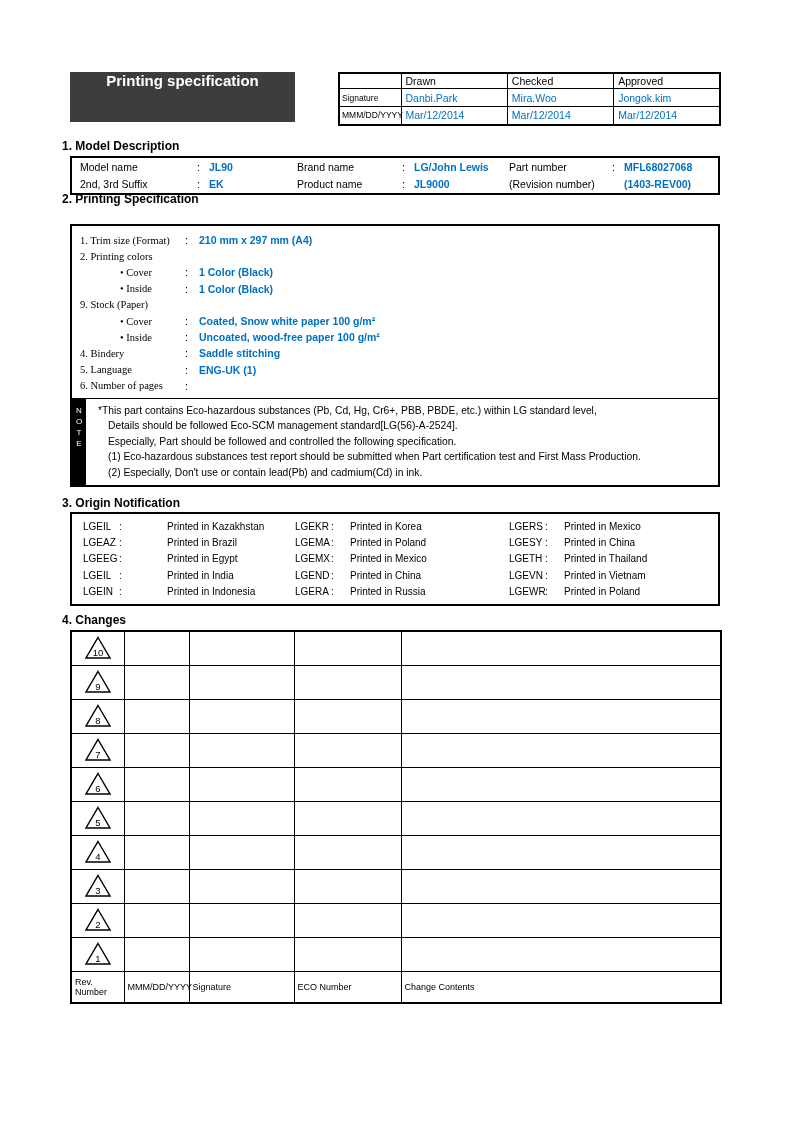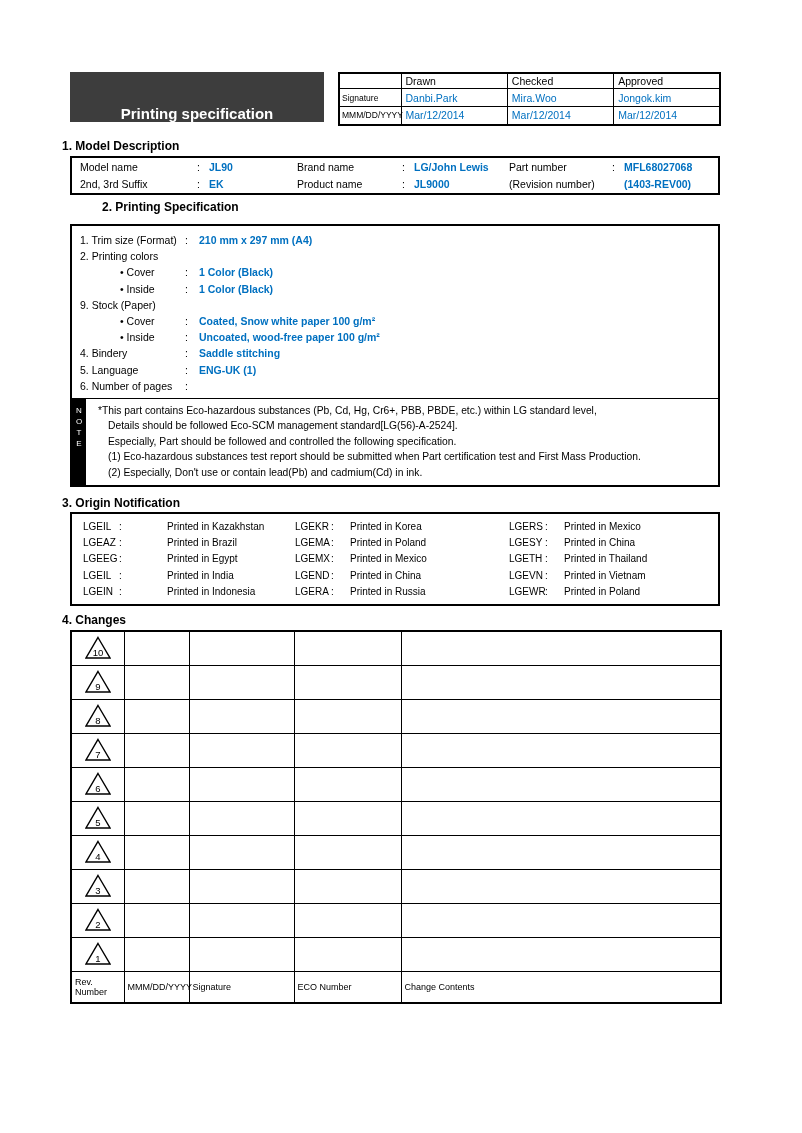--- a/index.html
+++ b/index.html
@@ -11,43 +11,43 @@
     background: #ffffff;
     font-family: "Liberation Sans", sans-serif;
     color: #000;
     overflow: hidden;
   }
   .blue { color: #0070C0; }
 
   
   .title-box {
     position: absolute; left: 70px; top: 72px;
-    width: 254px; height: 50px;
+    width: 225px; height: 50px;
     background: #3d3d3d; color: #fff;
-    display: flex; align-items: flex-end; justify-content: center;
+    display: flex; align-items: flex-start; justify-content: center;
     font-size: 15px; font-weight: bold;
   }
   .approval {
     position: absolute; left: 338px; top: 72px;
     width: 383px; border-collapse: collapse; table-layout: fixed;
     border: 2px solid #000;
     font-size: 10.5px;
   }
   .approval td { border: 1px solid #000; padding: 1px 4px; vertical-align: middle; }
   .approval .rowlabel { font-size: 8.5px; padding: 1px 2px; }
   .approval tr.hdr td { height: 15px; }
   .approval tr.val td { height: 18px; }
   .approval .c0 { width: 62px; }
 
   
   .sec-heading {
     position: absolute; left: 62px;
     font-size: 12px; font-weight: bold;
   }
-  .h1 { top: 139px; } .h2 { top: 200px; margin-left: 40px; } .h3 { top: 496px; } .h4 { top: 613px; }
+  .h1 { top: 139px; } .h2 { top: 192px; } .h3 { top: 496px; } .h4 { top: 613px; }
 
   
   .model-box {
     position: absolute; left: 70px; top: 156px; width: 650px;
     border: 2px solid #000; font-size: 10.5px;
   }
   .model-row { display: flex; height: 17.5px; align-items: center; padding-left: 8px; }
   .model-row .l1 { width: 117px; }
   .model-row .co { width: 12px; }
   .model-row .v1 { width: 88px; }
@@ -57,21 +57,21 @@
   .model-row .v3 { flex: 1; }
   .model-row .val { color:#0070C0; font-weight: bold; }
 
   
   .spec-box {
     position: absolute; left: 70px; top: 224px; width: 650px;
     border: 2px solid #000; font-size: 10.5px;
   }
   .spec-items { padding: 6px 0 4px 0; }
   .spec-row { display: flex; height: 16.2px; align-items: center; }
-  .spec-label { width: 113px; padding-left: 8px; }
+  .spec-label { width: 113px; padding-left: 8px; font-family: Liberation Serif, serif; }
   .spec-label.ind1 { padding-left: 48px; }
   .spec-colon { width: 14px; }
   .spec-value { flex: 1; color:#0070C0; font-weight: bold; }
   .note-area { display: flex; border-top: 1px solid #000; }
   .note-bar {
     width: 14px; background: #000; color: #fff;
     display: flex; flex-direction: column; align-items: center;
     padding-top: 8px; gap: 3px; font-size: 8px; line-height: 8px;
   }
   .note-text { flex: 1; padding: 4px 8px 5px 12px; font-size: 10.3px; }

